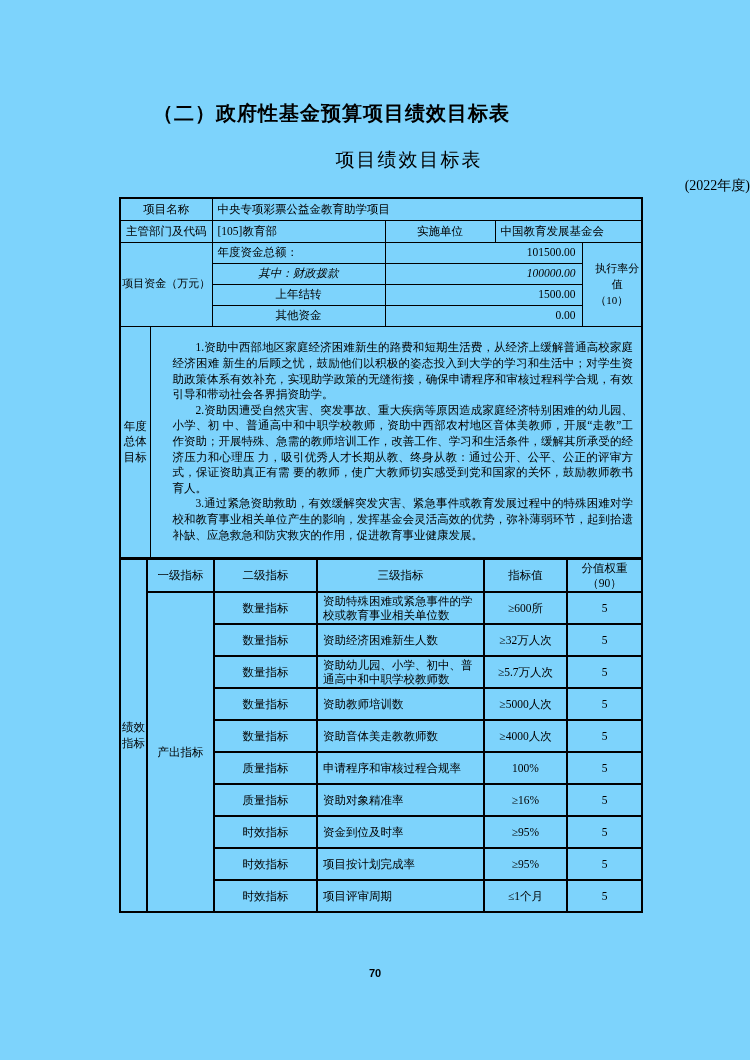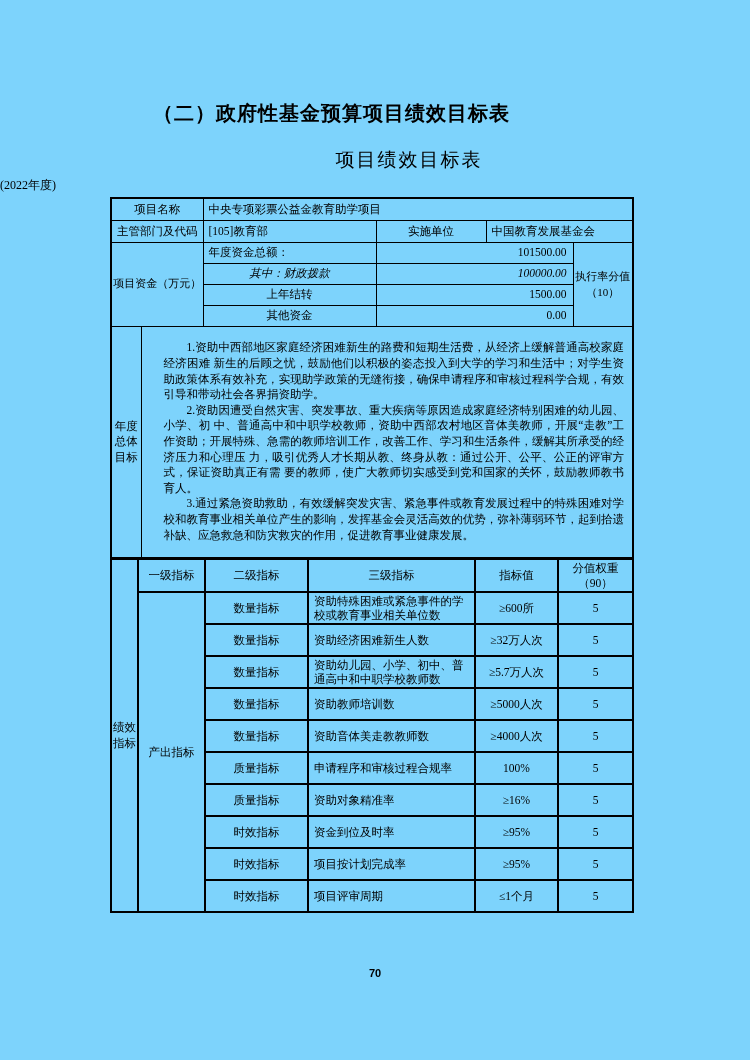--- a/index.html
+++ b/index.html
@@ -10,24 +10,24 @@
   }
   .section-title {
     position:absolute; left:153px; top:100px;
     font-size:20px; font-weight:bold; letter-spacing:1px; white-space:nowrap;
   }
   .table-title {
     position:absolute; left:0; top:147px; width:730px; text-align:center;
     font-size:19px; font-weight:normal; letter-spacing:2px;padding-left:44px;
   }
   .table-subtitle {
-    position:absolute; left:0; top:177px; width:750px; text-align:left;
-    font-size:12px;
-  }
-  .tables { position:absolute; left:110px; top:197px; width:522px; }
+    position:absolute; left:0; top:177px; width:750px; text-align:right;
+    font-size:14px;
+  }
+  .tables { position:absolute; left:119px; top:197px; width:522px; }
   table { border-collapse:collapse; table-layout:fixed; width:522px; }
   td {
     border:1px solid #000; font-size:11.5px; text-align:center;
     vertical-align:middle; padding:0; overflow:hidden; line-height:1.25;
   }
   table.t1 { border:2px solid #000; }
   table.t2 { border:2px solid #000; margin-top:-1px; }
   table.t2 td { border-width:2px; font-size:11.5px; }
   .left { text-align:left; padding-left:5px; }
   .num  { text-align:right; padding-right:6px;padding-left:16px; }
@@ -80,21 +80,21 @@
         <td colspan="2">主管部门及代码</td>
         <td class="left">[105]教育部</td>
         <td>实施单位</td>
         <td colspan="2" class="left">中国教育发展基金会</td>
       </tr>
       <tr style="height:21px;">
         <td colspan="2" rowspan="4" class="nowrap" style="font-size:11px;">项目资金（万元）</td>
         <td class="left">年度资金总额：</td>
         <td colspan="2" class="num">101500.00</td>
         <td rowspan="4" class="exec-cell">
-          <span style="display:block;">执行率分值</span>
+          <span style="display:block;margin-left:11px;">执行率分值</span>
           <span style="display:block;">（10）</span>
         </td>
       </tr>
       <tr style="height:21px;font-style:italic;">
         <td>其中：财政拨款</td>
         <td colspan="2" class="num">100000.00</td>
       </tr>
       <tr style="height:21px;">
         <td>上年结转</td>
         <td colspan="2" class="num">1500.00</td>

